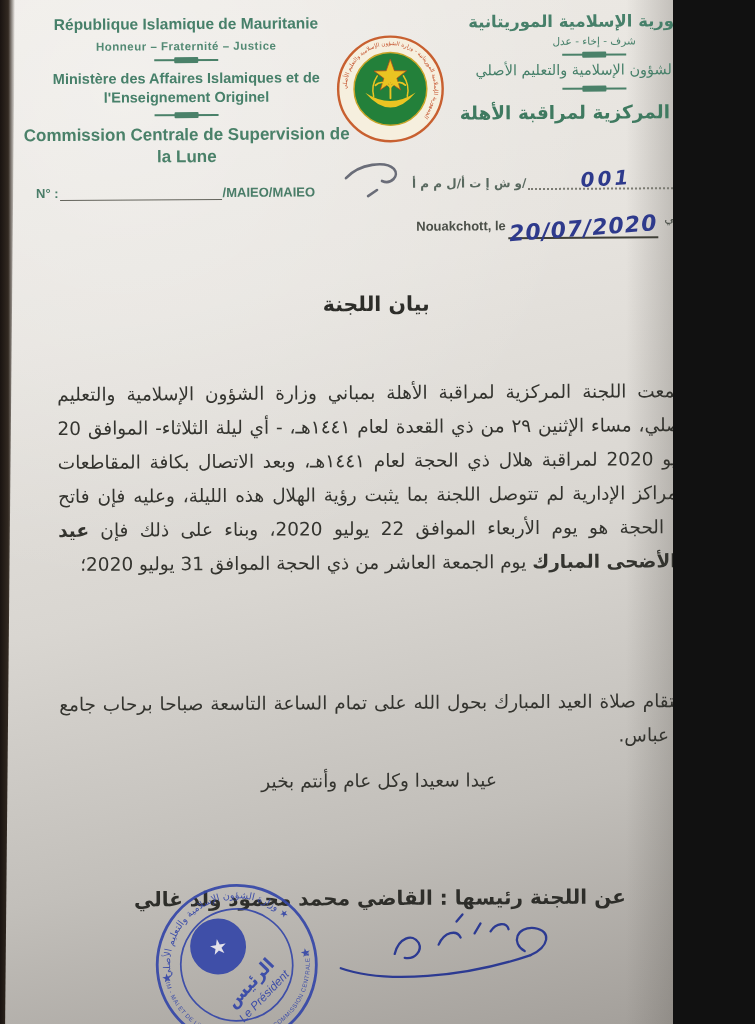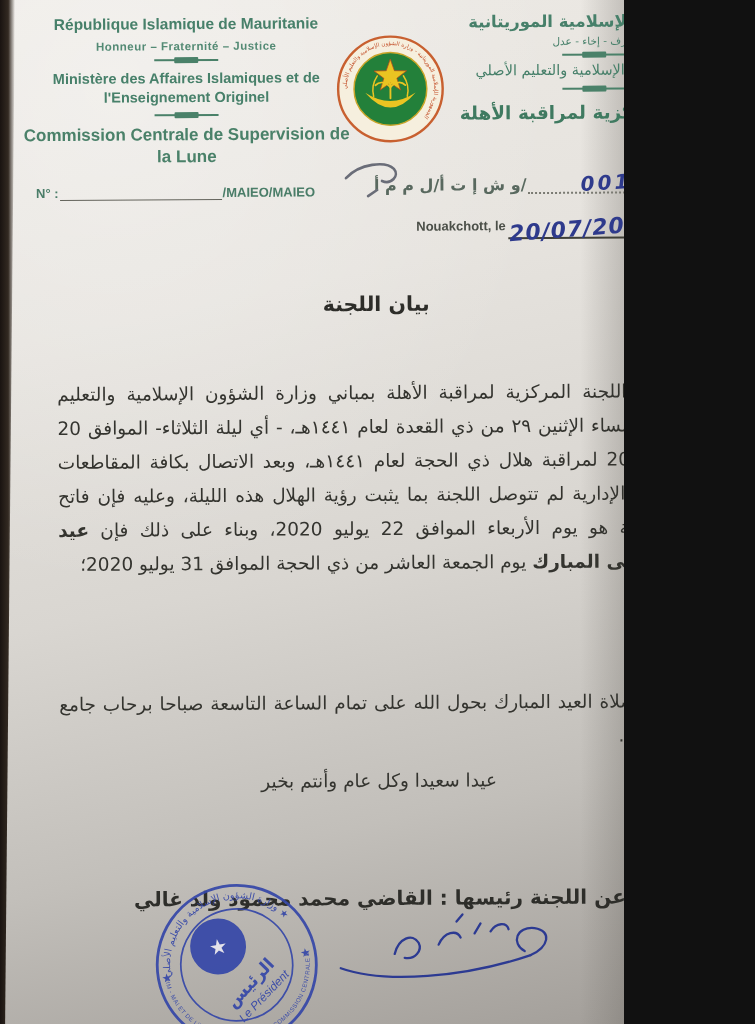--- a/index.html
+++ b/index.html
@@ -1,17 +1,17 @@
 <!DOCTYPE html>
 <html lang="fr"><head>
 <meta charset="utf-8">
 <style>
   html,body{margin:0;padding:0;background:#111;}
   #page{
-    position:relative;width:624px;height:1024px;overflow:hidden;
+    position:relative;width:673px;height:1024px;overflow:hidden;
     background:
       linear-gradient(270deg, rgba(96,92,86,.28), rgba(96,92,86,0) 7%),
       radial-gradient(130% 90% at 18% 8%, rgba(255,255,255,.35), rgba(255,255,255,0) 55%),
       linear-gradient(168deg,#edeae5 0%,#e6e3de 30%,#d9d6d1 55%,#c2bfba 78%,#a39f9a 100%);
     font-family:"Liberation Sans",sans-serif;color:#33332f;
   }
   #photo-edge{
     position:absolute;left:0;top:0;width:15px;height:100%;
     background:linear-gradient(90deg,#191310 0%,#332a22 55%,rgba(51,42,34,0) 100%);
     clip-path:polygon(0 0,100% 0,34% 100%,0 100%);
@@ -32,21 +32,21 @@
   .divider::after{content:"";position:absolute;left:50%;top:-2px;transform:translateX(-50%);width:24px;height:6px;background:#4a8169;border-radius:1px;}
   
   #seal{position:absolute;left:337px;top:33px;width:112px;height:112px;}
   
   .ref-fr{position:absolute;left:38px;top:184px;display:flex;align-items:flex-end;color:#4a7d68;font-weight:bold;font-size:13px;}
   .ref-fr .uline{display:inline-block;width:162px;border-bottom:1.7px solid #63635b;margin:0 1px;}
   .ref-ar{position:absolute;right:20px;top:176px;direction:rtl;display:flex;align-items:flex-end;color:#59695f;font-weight:bold;font-size:12.5px;font-family:"DejaVu Sans",sans-serif;}
   .ref-ar .dots{display:inline-block;width:168px;border-bottom:2px dotted #7a7a72;position:relative;margin:0 2px;}
   .hand{font-family:"DejaVu Sans",sans-serif;font-style:italic;font-weight:bold;color:#2e3a8c;}
   .ref-ar .number{position:absolute;left:46%;bottom:-3px;transform:translateX(-50%) rotate(-3deg);font-size:20px;letter-spacing:3px;}
-  .ref-ar .code{font-size:16px;letter-spacing:1px;}
+  .ref-ar .code{font-size:12px;letter-spacing:1px;}
   .date-row-city-ar{position:absolute;right:20px;top:212px;color:#4b5049;font-size:12.5px;font-weight:normal;font-family:"DejaVu Sans",sans-serif;}
   .date-line{position:absolute;left:510px;top:200px;width:150px;height:38px;border-bottom:2px solid #3f3f37;}
   .date-line .dateval{position:absolute;left:50%;bottom:-4px;transform:translateX(-50%) rotate(-4deg);font-size:22px;letter-spacing:1px;white-space:nowrap;}
   .place-fr{position:absolute;left:418px;top:219px;font-size:13px;font-weight:bold;color:#4b4f48;}
   
   #handmark{position:absolute;left:340px;top:150px;width:72px;height:62px;}
   
   .doc-title{position:absolute;left:0;top:292px;width:100%;text-align:center;font-family:"DejaVu Sans",sans-serif;font-size:20.5px;font-weight:bold;color:#2d2d29;}
   .body-p{position:absolute;left:58px;width:640px;direction:rtl;font-family:"DejaVu Sans",sans-serif;font-size:18.5px;line-height:34px;color:#34342f;text-align:justify;}
   #p1{top:376px;text-align-last:center;}

